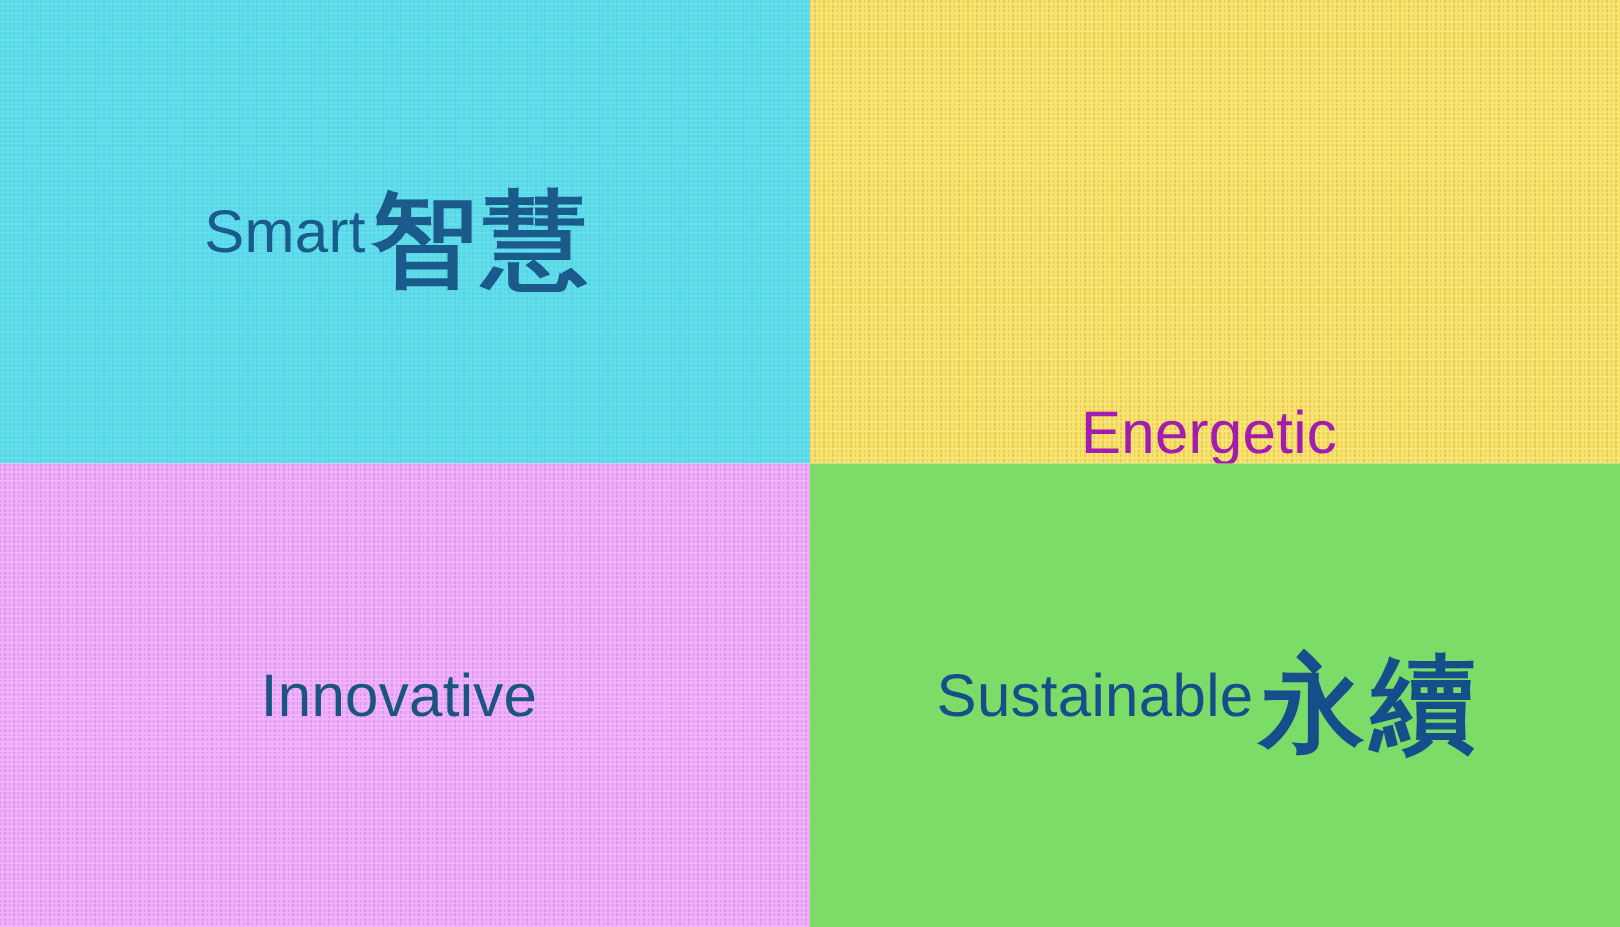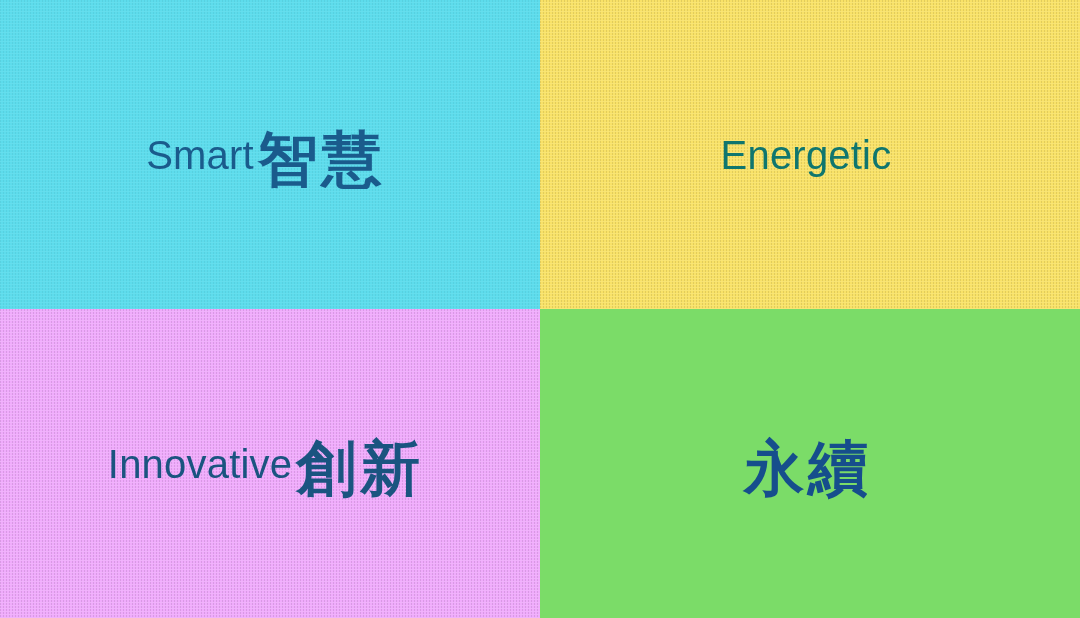--- a/index.html
+++ b/index.html
@@ -57,21 +57,21 @@
   }
 
   .label-en {
     font-size: 40px;
     font-weight: 400;
     letter-spacing: 0.2px;
     white-space: nowrap;
   }
 
   .label-zh {
-    font-size: 60px;
+    font-size: 70px;
     font-weight: 700;
     letter-spacing: 4px;
     margin-top: 10px;
     padding-left: 4px;
     white-space: nowrap;
   }
 
   
   .cell .text-block { transform: translateX(-4px); }
 </style>
@@ -82,36 +82,36 @@
   <div class="grid" style="grid-template-columns: 540px 540px; grid-template-rows: 309px 309px;">
 
     <div class="cell" id="cell-0" style="background: rgb(93, 220, 236); color: rgb(26, 91, 140);">
       <div class="texture"></div>
       <div class="text-block">
         <div class="label-en">Smart</div>
         <div class="label-zh">智慧</div>
       </div>
     </div>
 
-    <div class="cell tex-strong" id="cell-1" style="background: rgb(249, 226, 103); color: #0f766e;">
+    <div class="cell tex-strong" id="cell-1" style="background: rgb(249, 226, 103); color: #a21caf; justify-content: flex-end;">
       <div class="texture"></div>
       <div class="text-block">
         <div class="label-en">Energetic</div>
       </div>
     </div>
 
     <div class="cell tex-strong" id="cell-2" style="background: #f0abfc; color: rgb(26, 84, 128);">
       <div class="texture"></div>
       <div class="text-block">
         <div class="label-en">Innovative</div>
-        <div class="label-zh">創新</div>
       </div>
     </div>
 
     <div class="cell tex-none" id="cell-3" style="background: rgb(123, 220, 104); color: rgb(22, 78, 140);">
       <div class="texture"></div>
       <div class="text-block">
+        <div class="label-en">Sustainable</div>
         <div class="label-zh">永續</div>
       </div>
     </div>
 
   </div>
 </div>
 
 </body></html>

